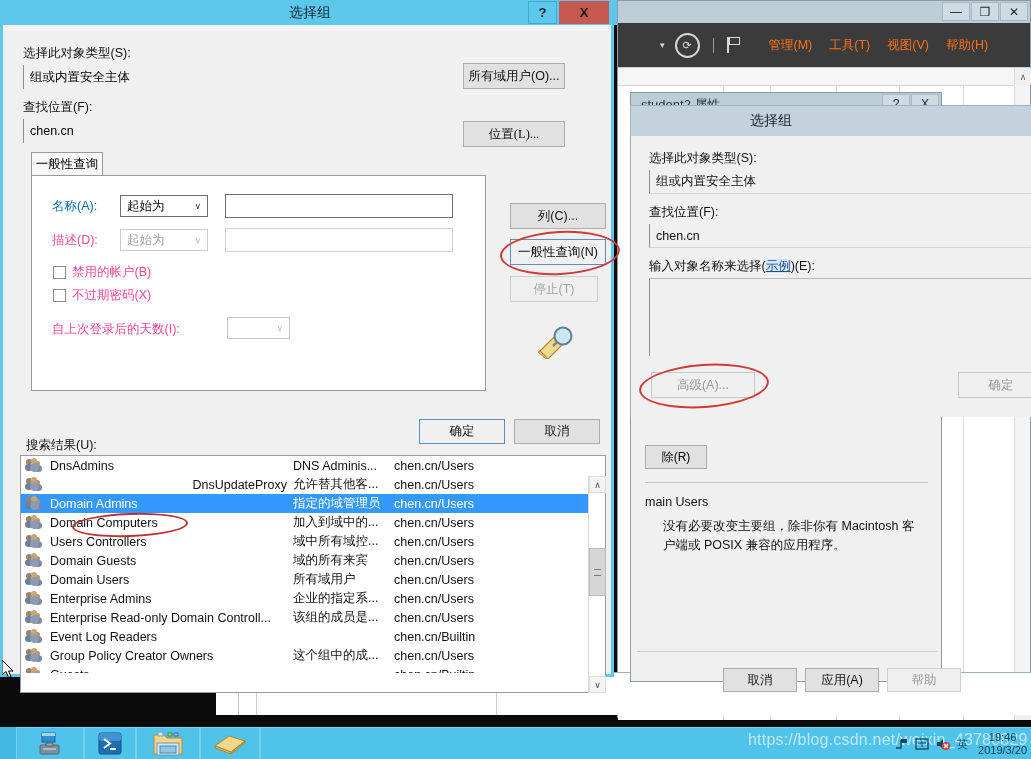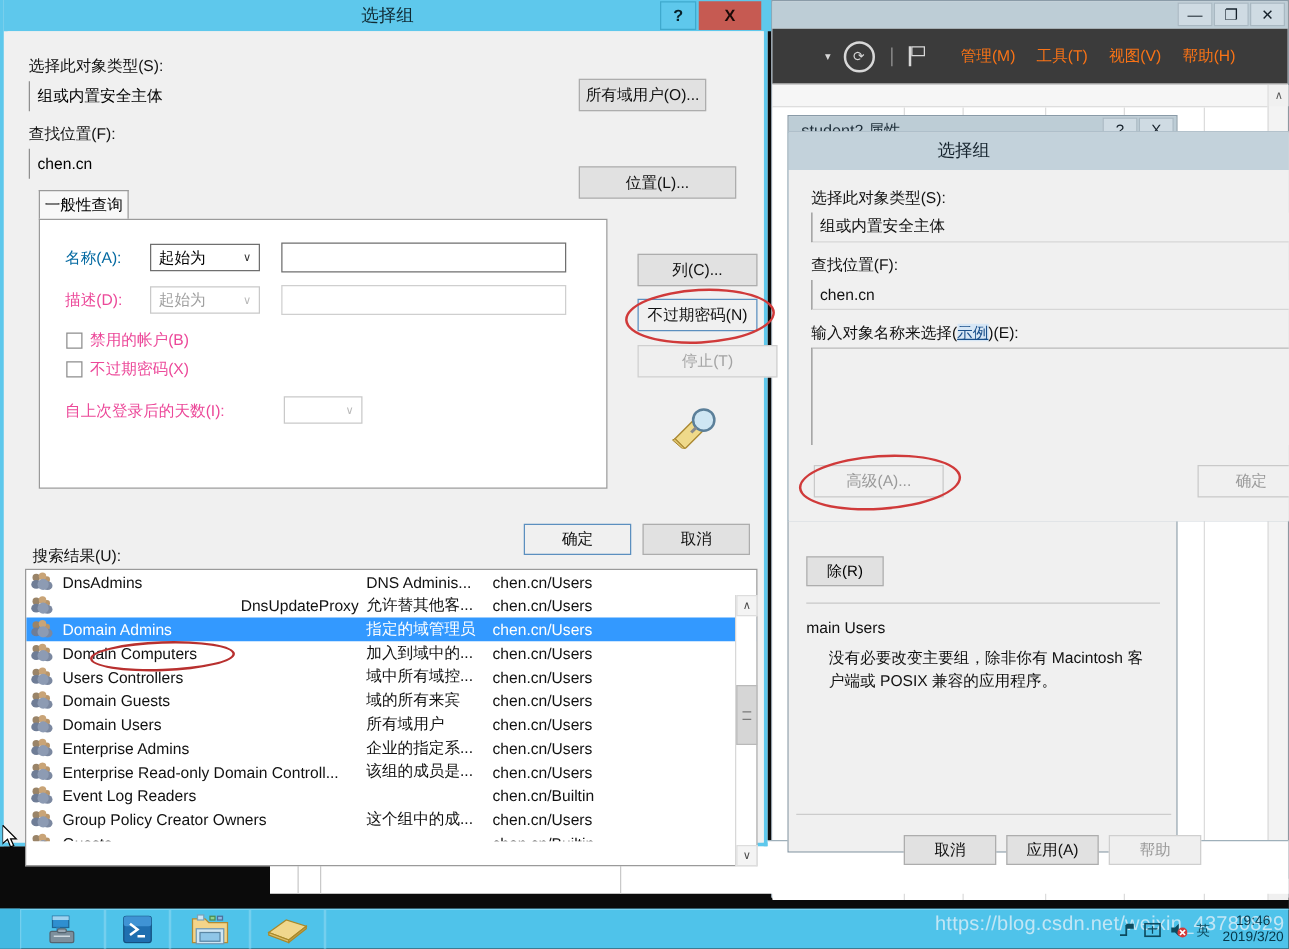--- a/index.html
+++ b/index.html
@@ -94,21 +94,21 @@
              display:flex;align-items:center;justify-content:center;font-weight:bold;font-size:13px;color:#1a0a08;}
   #sg1-body{left:3px;top:25px;width:605px;height:649px;background:#f0f0f0;}
 
   #sg1-l1{left:17px;top:20px;}
   #sg1-f1{left:17px;top:40px;width:428px;height:24px;background:#f0f0f0;border:none;border-left:1px solid #8f8f8f;
           box-sizing:border-box;display:flex;align-items:center;padding-left:6px;font-size:12.5px;}
   #sg1-objtype{left:457px;top:38px;width:102px;height:26px;}
   #sg1-l2{left:17px;top:74px;}
   #sg1-f2{left:17px;top:94px;width:428px;height:24px;background:#f0f0f0;border:none;border-left:1px solid #8f8f8f;
           box-sizing:border-box;display:flex;align-items:center;padding-left:6px;font-size:12.5px;}
-  #sg1-loc{left:457px;top:108px;width:126px;height:26px;}
+  #sg1-loc{left:457px;top:96px;width:102px;height:26px;font-family:Liberation Serif, serif;}
   .flatbtn{background:#e1e1e1;border:1px solid #adadad;box-sizing:border-box;display:flex;align-items:center;
            justify-content:center;font-size:12.5px;color:#111;}
 
   
   #sg1-tabstrip{left:25px;top:127px;width:455px;height:24px;}
   #sg1-tab{left:0;top:0;width:72px;height:24px;background:#f8f8f8;border:1px solid #9a9a9a;border-bottom:none;
            box-sizing:border-box;display:flex;align-items:center;justify-content:center;font-size:12.5px;}
   #sg1-panel{left:25px;top:150px;width:455px;height:216px;background:#ffffff;border:1px solid #9a9a9a;box-sizing:border-box;}
 
   .q-lbl{position:absolute;font-size:12.5px;color:#0369a1;}
@@ -118,21 +118,21 @@
   .q-sel .arrow{position:absolute;right:6px;top:5px;font-size:9px;color:#333;}
   .q-sel.dim{border-color:#c9c9c9;color:#a0a0a0;}
   .q-sel.dim .arrow{color:#b9b9b9;}
   .q-input{position:absolute;height:24px;background:#fff;border:1px solid #6f6f6f;box-sizing:border-box;}
   .q-input.dim{border-color:#cfcfcf;}
   .q-chk{position:absolute;width:13px;height:13px;border:1px solid #8d8d8d;background:#fff;box-sizing:border-box;}
 
   
   #btn-cols{left:504px;top:178px;width:96px;height:26px;}
   #btn-find{left:504px;top:214px;width:96px;height:26px;border:1px solid #5b8fbf;background:#f0f0f0;}
-  #btn-stop{left:504px;top:251px;width:112px;height:26px;background:#efefef;border:1px solid #cfcfcf;color:#a3a3a3;}
+  #btn-stop{left:504px;top:251px;width:88px;height:26px;background:#efefef;border:1px solid #cfcfcf;color:#a3a3a3;}
   #ellipse-find{left:494px;top:206px;width:116px;height:40px;border:2px solid #d03a3a;border-radius:50%;
                 transform:rotate(-3deg);pointer-events:none;}
   #magnifier{left:530px;top:300px;width:42px;height:34px;}
 
   
   #sg1-ok{left:413px;top:394px;width:86px;height:25px;border:1px solid #5b8fbf;background:#f0f0f0;}
   #sg1-cancel{left:508px;top:394px;width:86px;height:25px;}
 
   
   #res-lbl{left:20px;top:412px;}
@@ -308,21 +308,21 @@
       <span class="q-lbl dim" style="left:40px;top:111px">不过期密码(X)</span>
 
       <span class="q-lbl dim" style="left:20px;top:145px">自上次登录后的天数(I):</span>
       <span class="q-sel dim" style="left:195px;top:141px;width:63px">
         <span></span>
         <span class="arrow">∨</span>
       </span>
     </div>
 
     <div class="abs flatbtn" id="btn-cols">列(C)...</div>
-    <div class="abs flatbtn" id="btn-find">不过期密码(N)</div>
+    <div class="abs flatbtn" id="btn-find">一般性查询(N)</div>
     <div class="abs flatbtn" id="btn-stop">停止(T)</div>
     <div class="abs" id="ellipse-find"></div>
 
     <svg class="abs" id="magnifier" viewBox="0 0 42 34">
       <polygon points="4,26 18,12 26,20 12,34" fill="#efd98a" stroke="#a9862f" stroke-width="1.1"></polygon>
       <polygon points="4,26 12,34 10,34 2,27" fill="#d9bf6a" stroke="#a9862f" stroke-width="0.8"></polygon>
       <circle cx="27" cy="11" r="8.5" fill="#cfe6f3" stroke="#5b7f99" stroke-width="2"></circle>
       <line x1="21" y1="17" x2="17" y2="21" stroke="#8a8a8a" stroke-width="2.5"></line>
     </svg>
 

